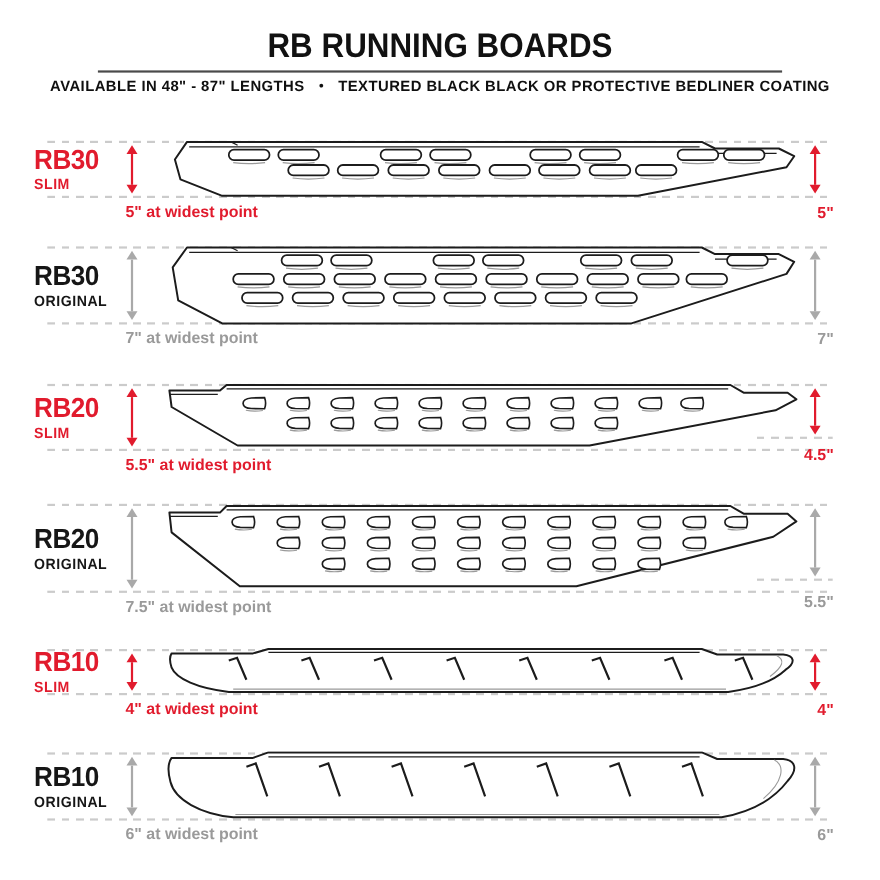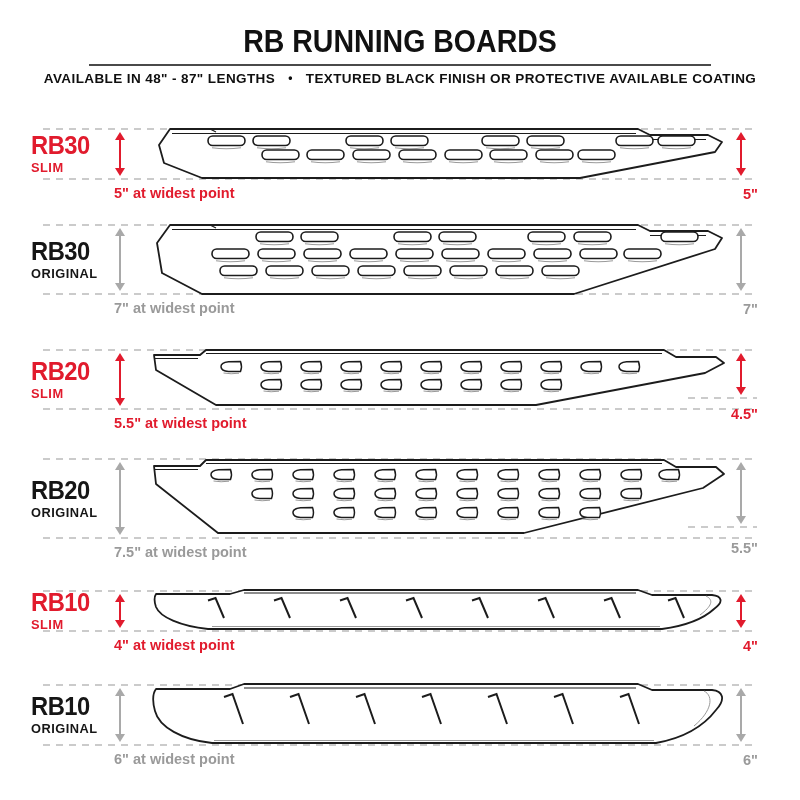--- a/index.html
+++ b/index.html
@@ -87,21 +87,21 @@
         </g>
       <g id="g-sl-l">
           <path d="M0,3 L8.5,0 L19,30" stroke="#1c1c1c" stroke-width="2" fill="none"></path>
         </g>
     </defs>
   </svg>
 
   <div class="title">RB RUNNING BOARDS</div>
   <div class="title-rule"></div>
   <div class="subtitle">
-    <span>AVAILABLE IN 48" - 87" LENGTHS</span><span class="bullet">•</span><span>TEXTURED BLACK FINISH OR PROTECTIVE AVAILABLE COATING</span>
+    <span>AVAILABLE IN 48" - 87" LENGTHS</span><span class="bullet">•</span><span>TEXTURED BLACK BLACK OR PROTECTIVE BEDLINER COATING</span>
   </div>
 
   <div class="sec s1 red">
     <div class="dash dash-a"></div>
     <div class="dash dash-b"></div>
     <svg class="board" width="616" height="54" viewBox="0 0 616 54">
       <path class="outline" d="M24,2 L492,2 L504,8 L562,8 L576,15 L569,25 L434,51 L56,51 L18,36 L13,18 Z"></path>
       <path class="detail" d="M26,6.5 L490,6.5"></path>
         <path class="detail" d="M504,12.5 L560,12.5"></path>
       <path class="detail" d="M64,2 L70,5"></path>

